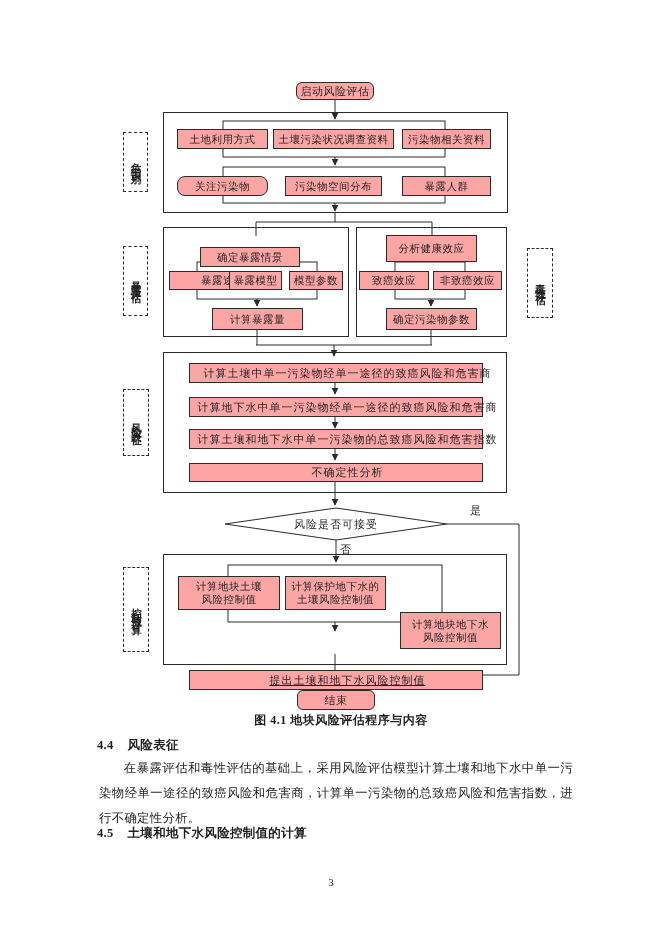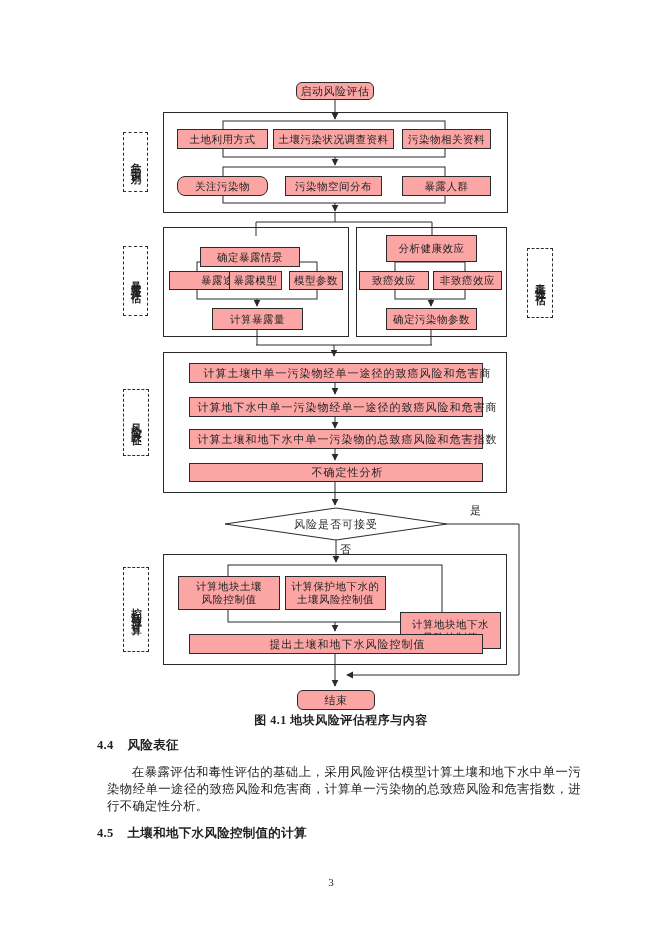--- a/index.html
+++ b/index.html
@@ -27,22 +27,22 @@
   }
   .freetext{position:absolute;z-index:3;font-size:11px;}
   .diamond-label{
     position:absolute;z-index:3;display:flex;align-items:center;justify-content:center;
     font-size:11px;letter-spacing:1px;
   }
   .caption{position:absolute;z-index:3;font-weight:bold;font-size:12px;text-align:center;letter-spacing:0.5px;}
   .heading{position:absolute;z-index:3;font-weight:bold;font-size:12.5px;letter-spacing:0.3px;}
   .heading .num{margin-right:14px;}
   .bodypara{
-    position:absolute;z-index:3;font-size:12.4px;line-height:17px;letter-spacing:0.3px;
-    text-align:justify;text-indent:2em;margin:12px;
+    position:absolute;z-index:3;font-size:12.4px;line-height:25px;letter-spacing:0.3px;
+    text-align:justify;text-indent:2em;margin:4px;
   }
   .pageno{position:absolute;z-index:3;width:100%;text-align:center;font-size:11px;}
 </style>
 </head>
 <body>
 
 <div class="page">
 
   <svg class="wires" width="662" height="936">
     <defs>
@@ -126,21 +126,21 @@
     <span>风险控制值</span>
   </div>
   <div class="node twoline" style="left:285px;top:576px;width:101px;height:34px;">
     <span>计算保护地下水的</span>
     <span>土壤风险控制值</span>
   </div>
   <div class="node twoline" style="left:400px;top:576px;width:101px;height:37px;margin-top:36px;">
     <span>计算地块地下水</span>
     <span>风险控制值</span>
   </div>
-  <div class="node wide" style="left:189px;top:634px;width:294px;height:20px;">提出土壤和地下水风险控制值</div>
+  <div class="node wide" style="left:189px;top:670px;width:294px;height:20px;text-decoration:underline;">提出土壤和地下水风险控制值</div>
 
   <div class="vlabel" style="left:123px;top:132px;width:25px;height:60px;">危害识别</div>
   <div class="vlabel" style="left:123px;top:246px;width:25px;height:70px;">暴露评估</div>
   <div class="vlabel" style="left:527px;top:248px;width:26px;height:70px;">毒性评估</div>
   <div class="vlabel" style="left:123px;top:389px;width:26px;height:67px;">风险表征</div>
   <div class="vlabel" style="left:123px;top:567px;width:26px;height:85px;">控制值计算</div>
 
   <div class="caption" style="left:191px;top:712px;width:300px;">图 4.1 地块风险评估程序与内容</div>
 
   <div class="heading" style="left:97px;top:737px;">

